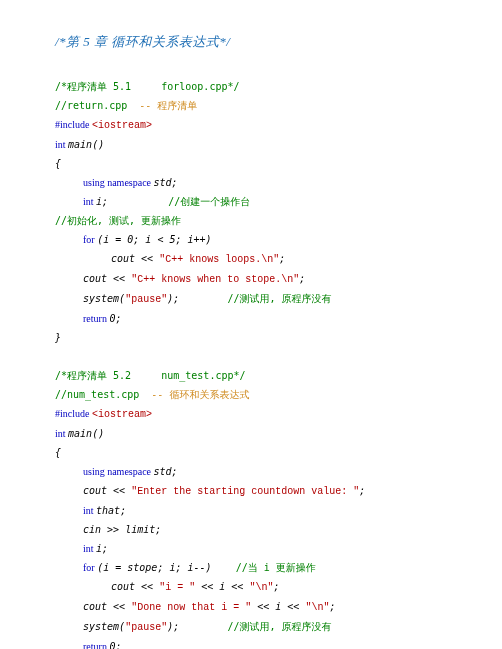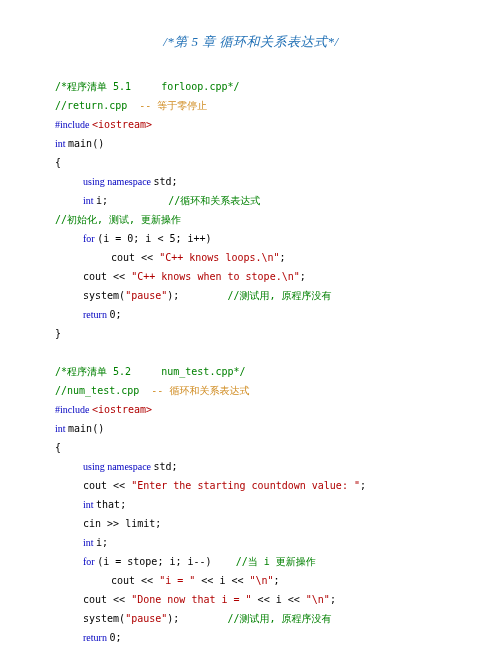--- a/index.html
+++ b/index.html
@@ -7,48 +7,48 @@
     padding: 30px 55px;
     background: #fff;
     font-family: "SimSun", "Songti SC", serif;
     font-size: 10px;
     line-height: 1.9;
     width: 502px;
     box-sizing: border-box;
     color: #000;
   }
   .title {
-    text-align: center;
+    text-align: left;
     color: #1f6fb5;
     font-size: 13px;
     font-style: italic;
     margin-bottom: 22px;
     letter-spacing: 0.5px;
   }
   .line { white-space: pre; font-family: "Consolas","SimSun",monospace; }
   .green  { color: #008000; }
   .orange { color: #d08b20; }
   .blue   { color: #0000c0; font-family: Liberation Serif, serif; }
-  .dred   { color: #b00000; }
-  .black  { color: #000; }
+  .dred   { color: #b00000; font-family: Liberation Mono, monospace; }
+  .black  { color: #000; font-style: italic; }
   .sp1 { display:inline-block; width: 28px; }
   .sp2 { display:inline-block; width: 56px; }
 </style>
 </head>
 <body>
 
 <div class="title">/*第 5 章  循环和关系表达式*/</div>
 
 <div class="line"><span class="green">/*程序清单 5.1     forloop.cpp*/</span></div>
-<div class="line"><span class="green">//return.cpp  </span><span class="orange">-- 等于零停止</span></div>
+<div class="line"><span class="green">//return.cpp  </span><span class="orange">-- 程序清单</span></div>
 <div class="line"><span class="blue">#include </span><span class="dred">&lt;iostream&gt;</span></div>
 <div class="line"><span class="blue">int </span><span class="black">main()</span></div>
 <div class="line"><span class="black">{</span></div>
 <div class="line"><span class="sp1"></span><span class="blue">using namespace </span><span class="black">std;</span></div>
-<div class="line"><span class="sp1"></span><span class="blue">int </span><span class="black">i;          </span><span class="green">//循环和关系表达式</span></div>
+<div class="line"><span class="sp1"></span><span class="blue">int </span><span class="black">i;          </span><span class="green">//创建一个操作台</span></div>
 <div class="line"><span class="green">//初始化, 测试, 更新操作</span></div>
 <div class="line"><span class="sp1"></span><span class="blue">for </span><span class="black">(i = 0; i &lt; 5; i++)</span></div>
 <div class="line"><span class="sp2"></span><span class="black">cout &lt;&lt; </span><span class="dred">"C++ knows loops.\n"</span><span class="black">;</span></div>
 <div class="line"><span class="sp1"></span><span class="black">cout &lt;&lt; </span><span class="dred">"C++ knows when to stope.\n"</span><span class="black">;</span></div>
 <div class="line"><span class="sp1"></span><span class="black">system(</span><span class="dred">"pause"</span><span class="black">);        </span><span class="green">//测试用, 原程序没有</span></div>
 <div class="line"><span class="sp1"></span><span class="blue">return </span><span class="black">0;</span></div>
 <div class="line"><span class="black">}</span></div>
 
 <div class="line">&nbsp;</div>
 

